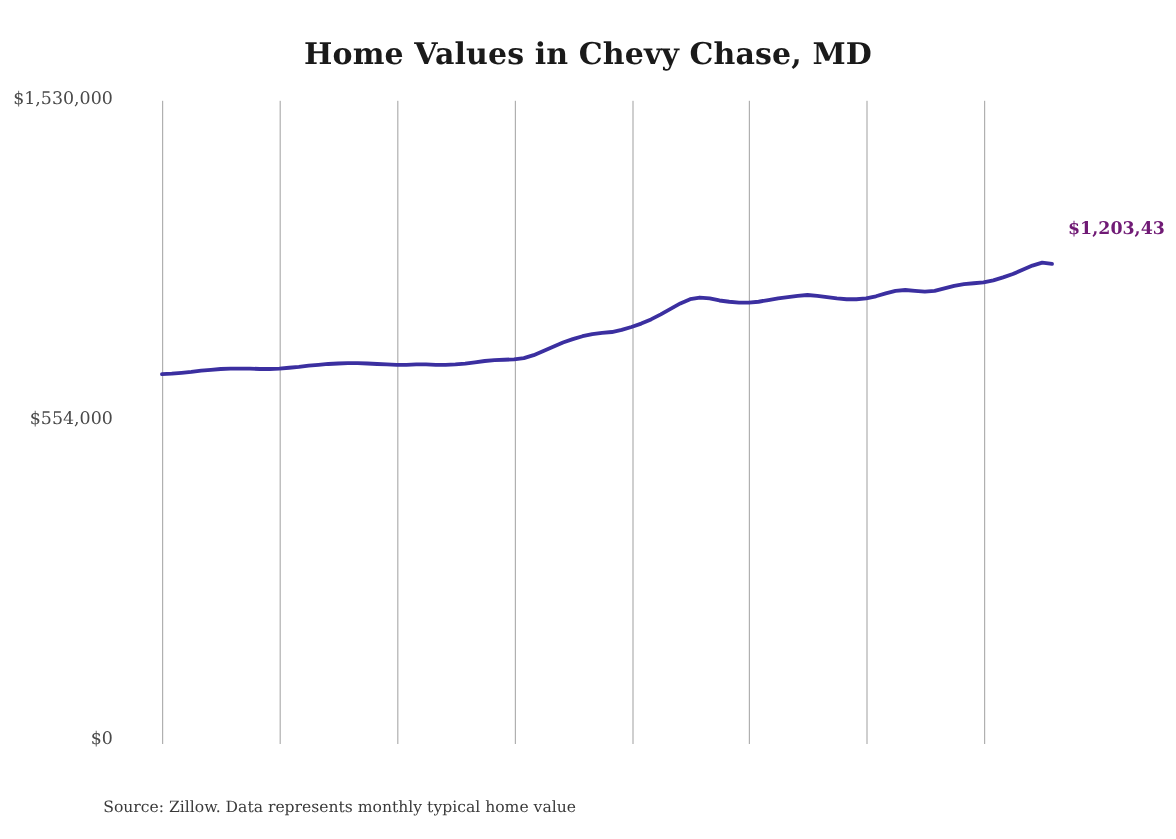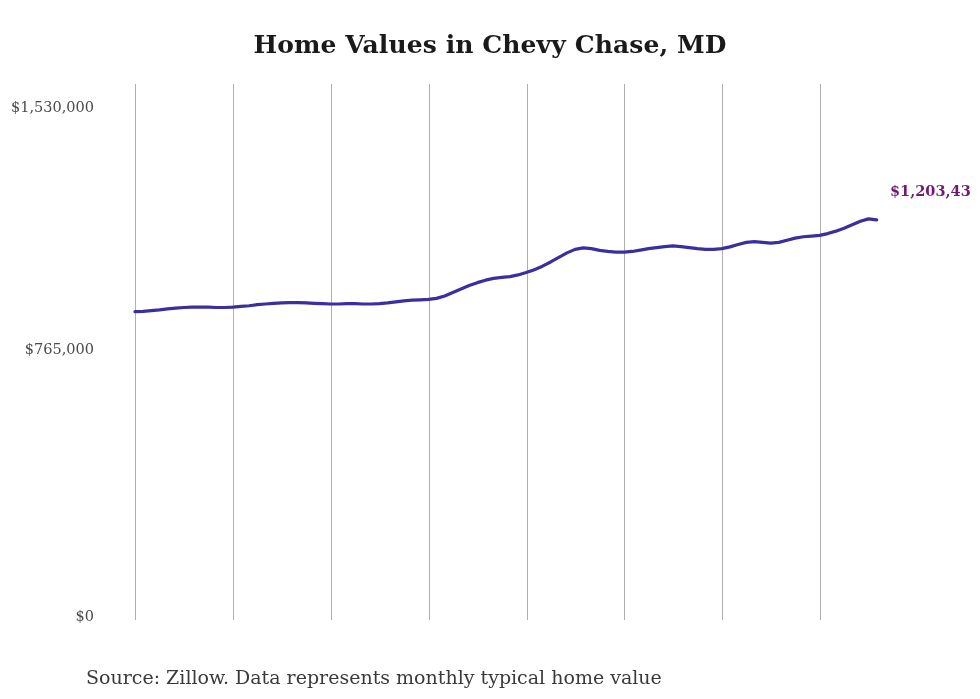--- a/index.html
+++ b/index.html
@@ -48,60 +48,60 @@
   }
   .y-label {
     position: absolute;
     right: 886px;
     font-family: "DejaVu Serif", serif;
     font-size: 14.5px;
     color: #4a4a4a;
     white-space: nowrap;
     text-align: right;
   }
-  .y-label.top   { top: 75px; margin-top: 24px; }
+  .y-label.top   { top: 75px; }
   .y-label.mid   { top: 341px; }
   .y-label.bot   { top: 608px; }
   .end-value {
     position: absolute;
     top: 182px;
     left: 890px;
     font-family: "DejaVu Serif", serif;
     font-size: 14.5px;
     font-weight: bold;
     color: #701a75;
     white-space: nowrap;
   }
   .source-note {
     position: absolute;
     top: 666px;
     left: 86px;
     font-family: "DejaVu Serif", serif;
-    font-size: 19px;
+    font-size: 13px;
     color: #3a3a3a;
     white-space: nowrap;
   }
   svg.series-svg {
     position: absolute;
     left: 0;
     top: 0;
     width: 760px;
     height: 536px;
     overflow: visible;
   }
 </style>
 </head>
 <body>
 
 <div id="chart-root">
 
   <div class="chart-title">Home Values in Chevy Chase, MD</div>
 
   <div class="y-label top">$1,530,000</div>
-  <div class="y-label mid">$765,000</div>
+  <div class="y-label mid">$554,000</div>
   <div class="y-label bot">$0</div>
 
   <div class="plot-area">
     <div class="gridline" style="left:30px"></div>
     <div class="gridline" style="left:128px"></div>
     <div class="gridline" style="left:226px"></div>
     <div class="gridline" style="left:324px"></div>
     <div class="gridline" style="left:422px"></div>
     <div class="gridline" style="left:519px"></div>
     <div class="gridline" style="left:617px"></div>

